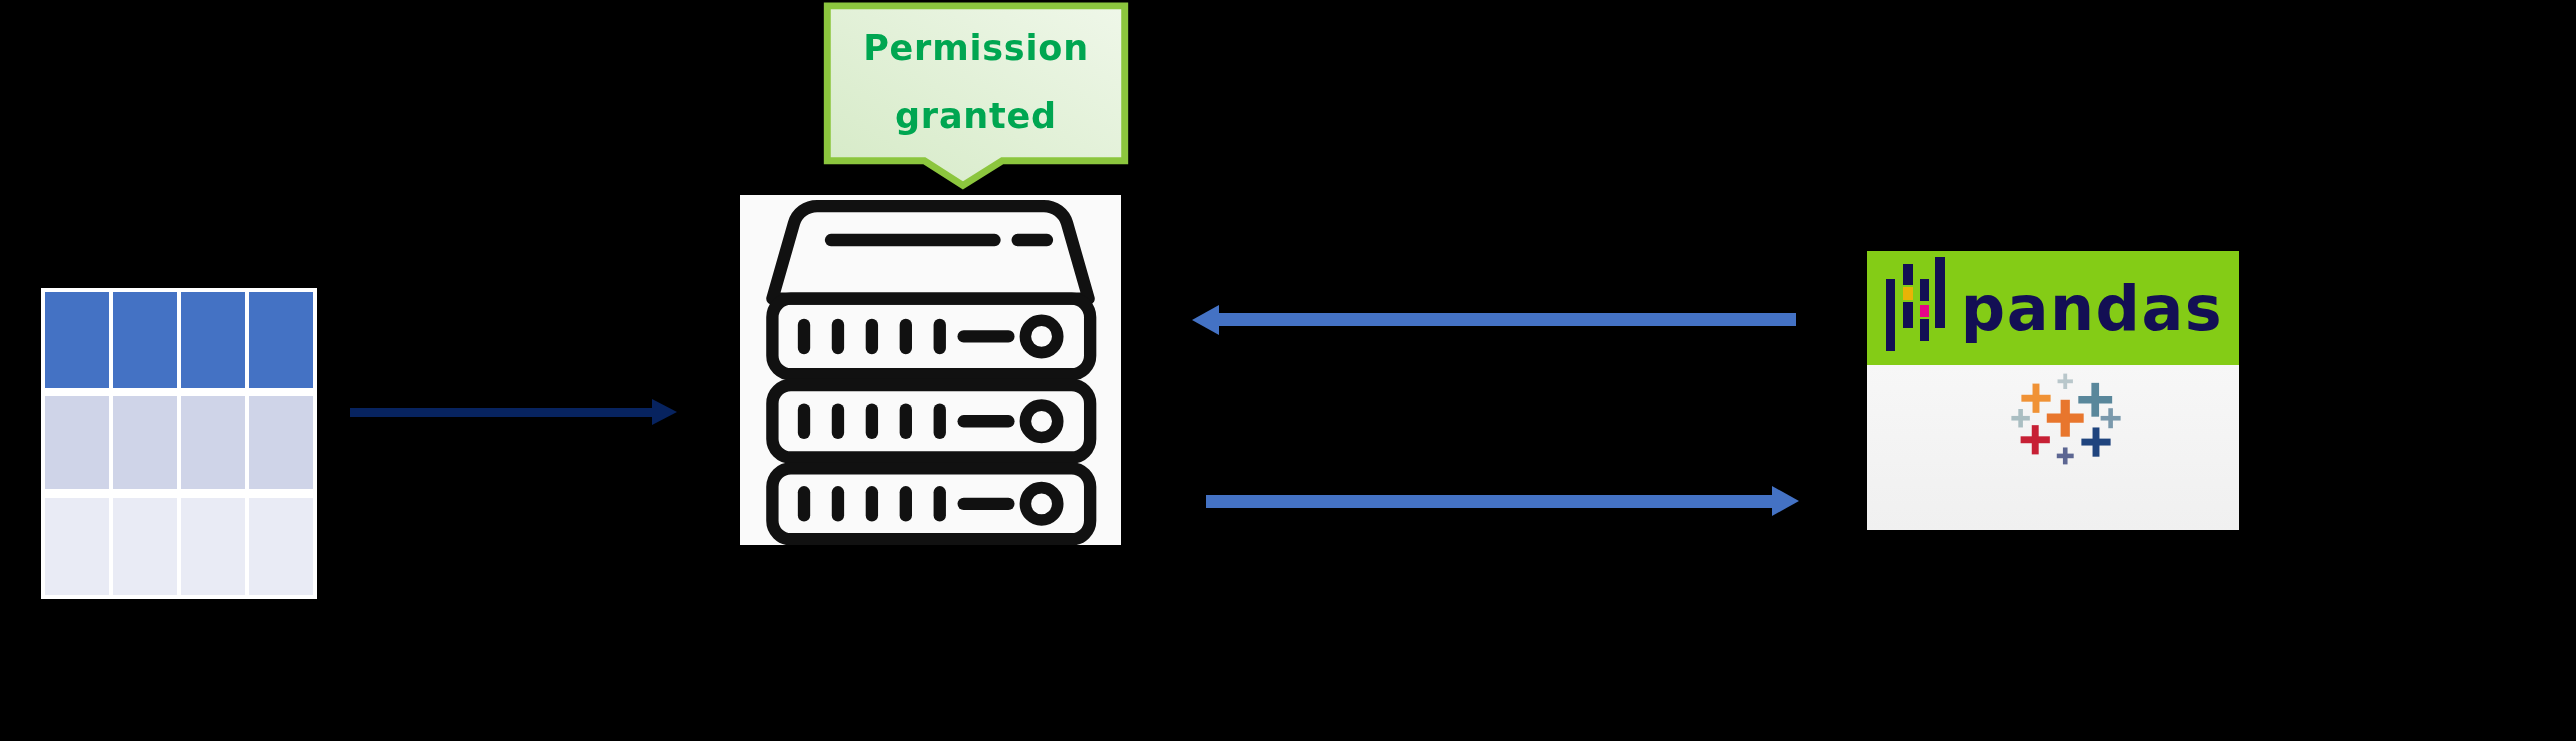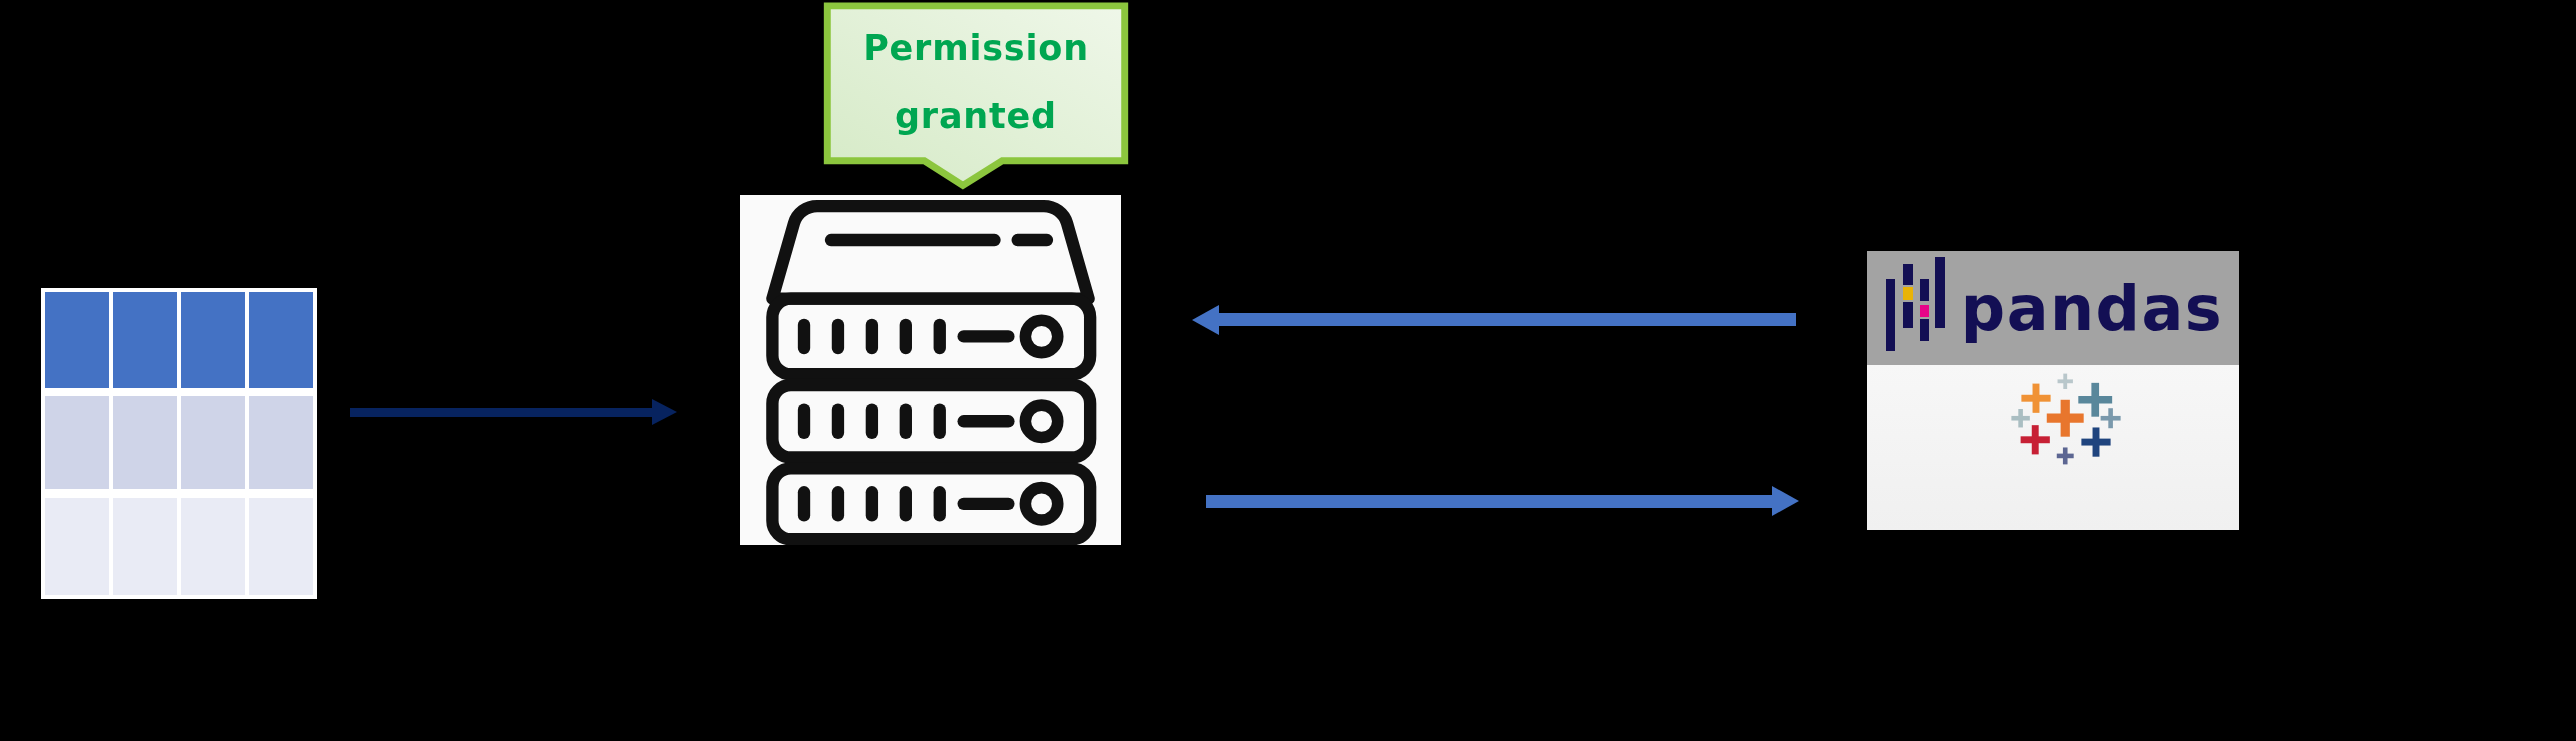--- a/index.html
+++ b/index.html
@@ -40,21 +40,21 @@
   
   .a2-shaft{left:1217px;top:313px;width:579px;height:13px;background:#4472C4;}
   .a2-head{left:1192px;top:305px;border-top:15.4px solid transparent;border-bottom:15.4px solid transparent;
            border-right:27px solid #4472C4;}
   
   .a3-shaft{left:1206px;top:495px;width:567px;height:13px;background:#4472C4;}
   .a3-head{left:1772px;top:486px;border-top:15.4px solid transparent;border-bottom:15.4px solid transparent;
            border-left:27px solid #4472C4;}
 
   
-  .pandas-box{position:absolute;left:1867px;top:251px;width:372px;height:114px;background:#a3a3a3;}
+  .pandas-box{position:absolute;left:1867px;top:251px;width:372px;height:114px;background:#84cc16;}
   .pandas-mark{position:absolute;left:18.5px;top:6.2px;width:59px;height:93px;}
   .pbar{position:absolute;background:#130F54;}
   .psq-y{position:absolute;background:#E9B306;}
   .psq-p{position:absolute;background:#E70488;}
   .pandas-word{position:absolute;left:86px;top:0;width:278px;height:114px;
                display:flex;align-items:center;justify-content:center;
                font-family:"DejaVu Sans","Liberation Sans",sans-serif;
                font-weight:600;font-size:62px;color:#130F54;letter-spacing:1.5px;}
 
   

